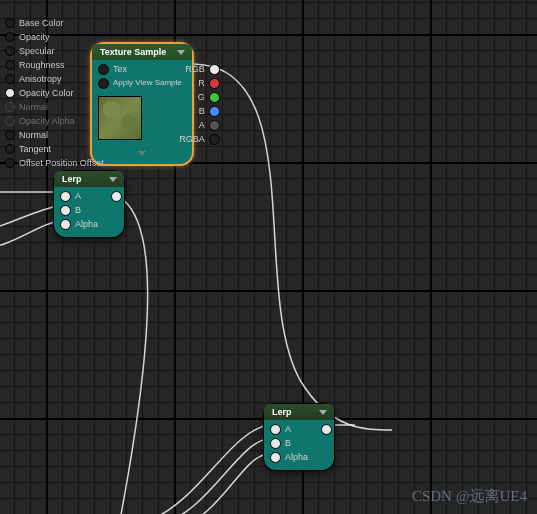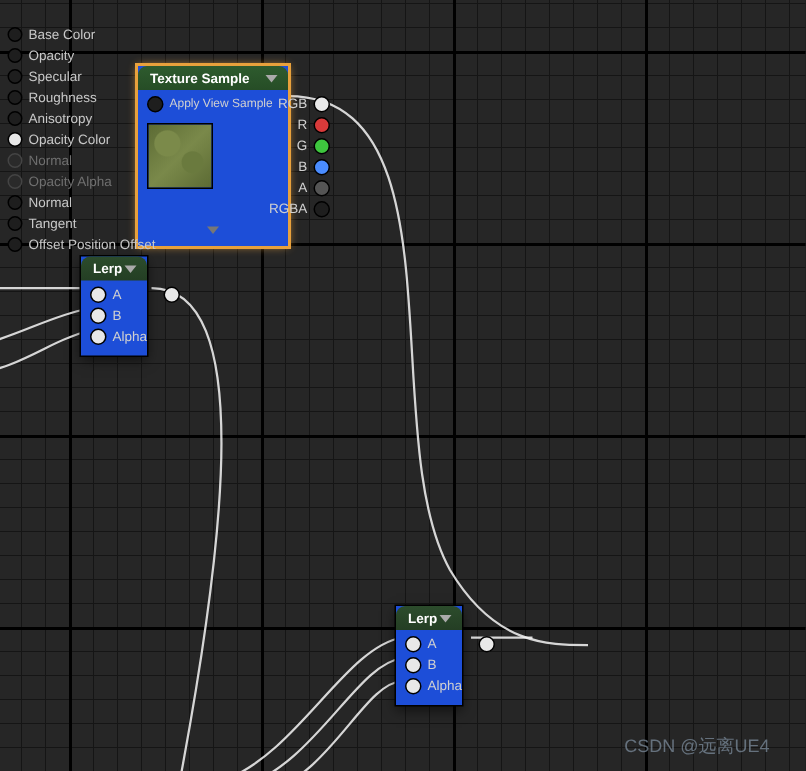--- a/index.html
+++ b/index.html
@@ -14,21 +14,21 @@
       linear-gradient(90deg,#151515 1px,transparent 1px);
     background-size:128px 128px,128px 128px,16px 16px,16px 16px;
     background-position:46px 34px,46px 34px,14px 2px,14px 2px;
     background-color:#262626}
 
   
   .wires{position:absolute;inset:0;pointer-events:none}
   .wires path{fill:none;stroke:#f6f6f6;stroke-width:1.5;opacity:.85}
 
   
-  .node{position:absolute;background:#1d4ed8;border-radius:0;box-shadow:0 0 0 1px #000,0 3px 8px rgba(0,0,0,.6);font-size:9px;color:#d0d0d0}
+  .node{position:absolute;background:#0f766e;border-radius:12px;box-shadow:0 0 0 1px #000,0 3px 8px rgba(0,0,0,.6);font-size:9px;color:#d0d0d0}
   .node.selected{box-shadow:0 0 0 2px #e8a13c,0 0 6px #e8a13c}
   .node .title{padding:3px 7px 3px 8px;border-radius:6px 6px 0 0;font-weight:600;color:#fff;display:flex;justify-content:space-between;align-items:center}
   .tex-title{background:linear-gradient(#2e5b2e,#264d26)}
   .lerp-title{background:linear-gradient(#2c4c2c,#243e24)}
   .tri{width:0;height:0;border-left:4px solid transparent;border-right:4px solid transparent;border-top:5px solid #aaa}
   .body{position:relative;padding:4px 0 6px}
   .row{display:flex;height:14px;padding:0 6px;white-space:nowrap}
   .row.l{justify-content:flex-start}
   .row.r{justify-content:flex-end}
   .pin{width:9px;height:9px;border-radius:50%;border:1px solid #000;background:#1e1e1e;flex:none}
@@ -49,33 +49,33 @@
   .preview{margin:4px 6px 4px 6px;width:42px;height:42px;
     background:
       radial-gradient(circle at 30% 30%,#7b8a4a 0 20%,transparent 22%),
       radial-gradient(circle at 70% 60%,#6a7a3e 0 18%,transparent 20%),
       linear-gradient(135deg,#5c6b34,#7a894a,#5c6b34);
     border:1px solid #000}
   .drop{height:10px;display:flex;justify-content:center;align-items:center}
   .drop .tri{border-top-color:#777}
 
   
-  .lerpNode{width:44px}
+  .lerpNode{width:70px}
   .lerpNode .body{padding:4px 0}
 
   
   .resultNode{width:76px;background:#3a3a3a;border-radius:4px;box-shadow:0 0 0 1px #000}
   .resultNode .rtitle{background:linear-gradient(#555,#4a4a4a);color:#ddd;font-size:9px;padding:2px 6px;border-radius:4px 4px 0 0}
   .resultNode .row{height:14px;padding:0 5px}
   .resultNode .pin{width:8px;height:8px}
   .dim{color:#6f6f6f}
   .dim .pin{background:#2a2a2a;border-color:#444}
 
   
-  .wm{position:absolute;right:24px;bottom:8px;color:#7a8a9a;font-size:12px;opacity:.75;font-family:Liberation Sans, sans-serif;pointer-events:none}
+  .wm{position:absolute;right:10px;bottom:8px;color:#7a8a9a;font-size:15px;opacity:.75;font-family:Liberation Serif, serif;pointer-events:none}
 </style>
 </head>
 <body>
 
 <div class="graph">
   <div class="grid"></div>
 
   <svg class="wires" width="537" height="514">
 
     <path d="M-20,192 C10,192 35,192 58,192"></path>
@@ -96,20 +96,24 @@
   <div class="node texNode selected" style="left:92px;top:44px">
     <div class="title tex-title">
       <span>Texture Sample</span>
       <span class="tri"></span>
     </div>
     <div class="body">
       <div class="texBody">
         <div class="texLeft">
           <div class="row l">
             <span class="pin"></span>
+            <span class="lbl">Tex</span>
+          </div>
+          <div class="row l">
+            <span class="pin"></span>
             <span class="lbl" style="font-size:8px">Apply View Sample</span>
           </div>
           <div class="preview"></div>
         </div>
         <div class="texRight">
           <div class="row r">
             <span class="lbl">RGB</span>
             <span class="pin white"></span>
           </div>
           <div class="row r">

